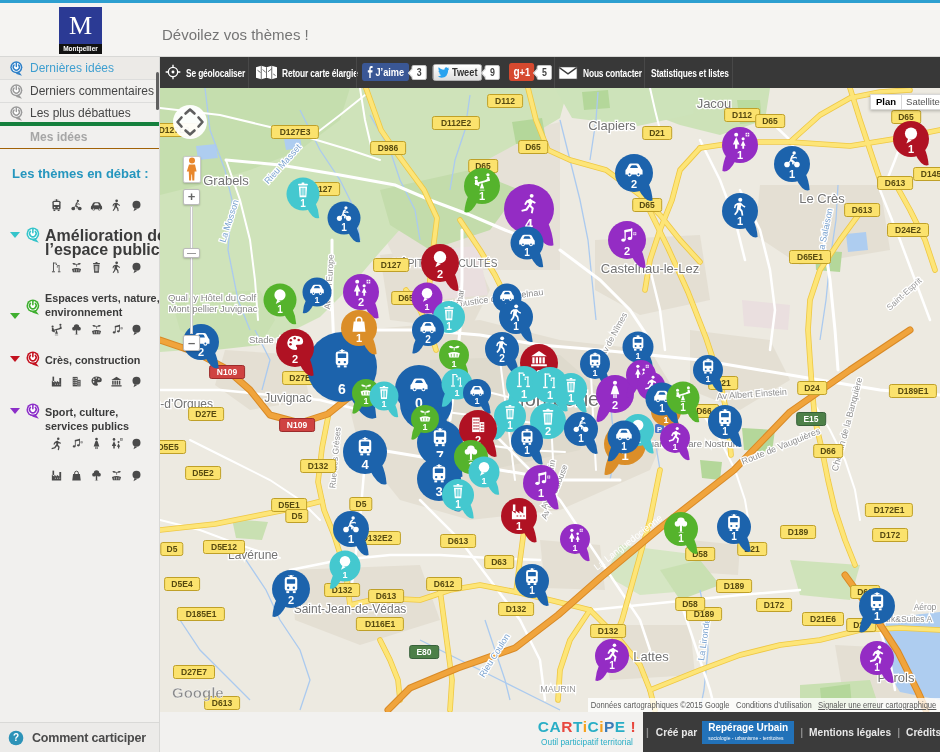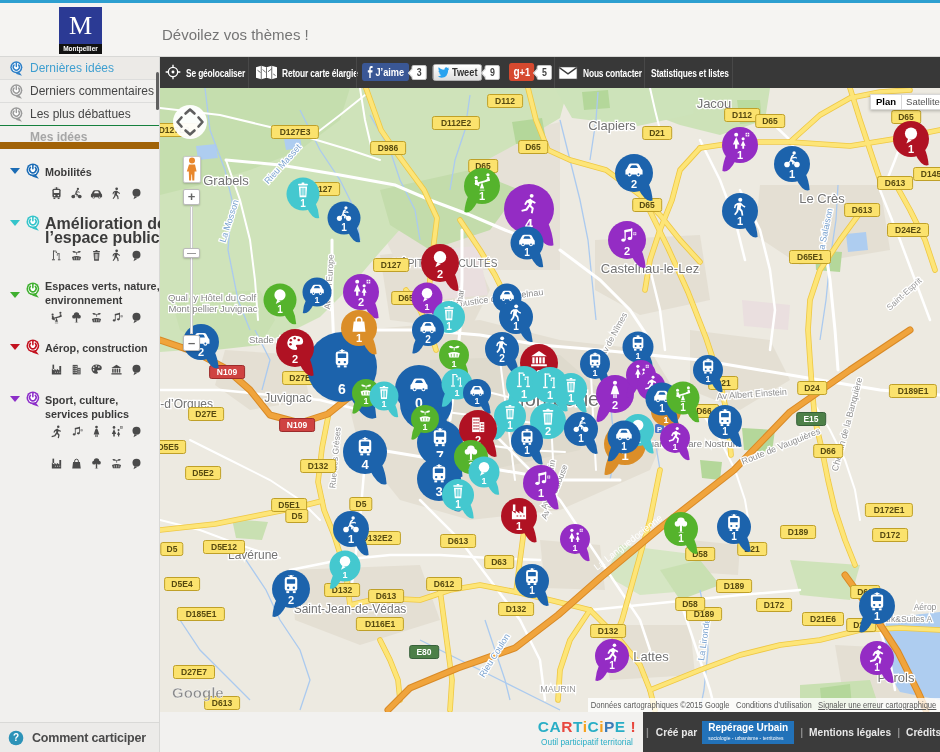--- a/index.html
+++ b/index.html
@@ -109,43 +109,33 @@
     <div style="border-bottom:1px solid #dddddc;height:23px;padding-left:8px;display:flex;align-items:center;gap:6px;white-space:nowrap;overflow:hidden;">
       <svg width="16" height="16" viewBox="0 0 24 24">
         <circle cx="12.5" cy="11" r="9" fill="#9a9a9a"></circle>
         <path d="M16.5 17.8 L21 23.5 L11.5 20.6 Z" fill="#9a9a9a"></path>
         <circle cx="12.5" cy="11" r="6.8" fill="#ffffff"></circle>
         <path d="M12.5 4.6 v5" stroke="#9a9a9a" stroke-width="2.2" stroke-linecap="round"></path>
         <path d="M9.1 7.5 a4.6 4.6 0 1 0 6.8 0" stroke="#9a9a9a" stroke-width="2.2" fill="none" stroke-linecap="round"></path>
       </svg>
       <span style="color:#454545;font-size:12px;">Derniers commentaires</span>
     </div>
-    <div style="border-bottom:1px solid #15803d;height:23px;padding-left:8px;display:flex;align-items:center;gap:6px;white-space:nowrap;overflow:hidden;">
+    <div style="border-bottom:4px solid #15803d;height:23px;padding-left:8px;display:flex;align-items:center;gap:6px;white-space:nowrap;overflow:hidden;">
       <svg width="16" height="16" viewBox="0 0 24 24">
         <circle cx="12.5" cy="11" r="9" fill="#9a9a9a"></circle>
         <path d="M16.5 17.8 L21 23.5 L11.5 20.6 Z" fill="#9a9a9a"></path>
         <circle cx="12.5" cy="11" r="6.8" fill="#ffffff"></circle>
         <path d="M12.5 4.6 v5" stroke="#9a9a9a" stroke-width="2.2" stroke-linecap="round"></path>
         <path d="M9.1 7.5 a4.6 4.6 0 1 0 6.8 0" stroke="#9a9a9a" stroke-width="2.2" fill="none" stroke-linecap="round"></path>
       </svg>
       <span style="color:#454545;font-size:12px;">Les plus débattues</span>
     </div>
-    <div style="border-bottom:7px solid #a16207;height:23px;line-height:23px;padding-left:30px;color:#a6a6a6;font-weight:bold;font-size:12px;">Mes idées</div>
+    <div style="border-bottom:1px solid #a16207;height:23px;line-height:23px;padding-left:30px;color:#a6a6a6;font-weight:bold;font-size:12px;">Mes idées</div>
+    <div style="padding:17px 0 0 12px;color:#2596be;font-weight:bold;font-size:13px;white-space:nowrap;">Les thèmes en débat :</div>
     <div style="padding:14px 0 0 10px;">
-      <div style="display:flex;align-items:flex-start;gap:4px;white-space:nowrap;">
-        <span style="display:inline-block;width:0;height:0;margin-top:5px;border-left:5px solid transparent;border-right:5px solid transparent;border-top:6px solid #1b6cb5;"></span>
-        <span style="margin-top:-1px"><svg width="17" height="17" viewBox="0 0 24 24">
-            <circle cx="12.5" cy="11" r="9" fill="#1b6cb5"></circle>
-            <path d="M16.5 17.8 L21 23.5 L11.5 20.6 Z" fill="#1b6cb5"></path>
-            <circle cx="12.5" cy="11" r="6.8" fill="#ffffff"></circle>
-            <path d="M12.5 4.6 v5" stroke="#1b6cb5" stroke-width="2.2" stroke-linecap="round"></path>
-            <path d="M9.1 7.5 a4.6 4.6 0 1 0 6.8 0" stroke="#1b6cb5" stroke-width="2.2" fill="none" stroke-linecap="round"></path>
-          </svg></span>
-        <span style="color:#3b3b3b;font-weight:bold;font-size:10.8px;line-height:14px;padding-top:2px;">Mobilités</span>
-      </div>
       <div style="margin:4px 0 0 40px;">
         <svg width="100" height="14" viewBox="0 0 100 14" style="display:block">
           <g transform="translate(0 0) scale(0.542)">
             <rect x="11" y="0.5" width="2" height="3.5" fill="#4a4a4a"></rect>
             <path d="M8 1.2 L16 1.2 L12.4 3.4 Z" fill="#4a4a4a"></path>
             <rect x="4.5" y="3" width="15" height="16.5" rx="2.8" fill="#4a4a4a"></rect>
             <rect x="7" y="5.6" width="10" height="5.4" rx="0.8" fill="#f1f0ee"></rect>
             <circle cx="8.6" cy="15.8" r="1.4" fill="#f1f0ee"></circle>
             <circle cx="15.4" cy="15.8" r="1.4" fill="#f1f0ee"></circle>
             <rect x="6.4" y="19.8" width="3.4" height="2.4" fill="#4a4a4a"></rect>
@@ -220,21 +210,21 @@
             <path fill="#4a4a4a" d="M11 7 q1.6-.6 2.8 .5 l2.2 2.4 2.6 1.4 -.8 1.6 -3-1.6 -1.2-1.2 -.8 3.6 2.4 3 .8 5.6 -2 .3 -.8-4.8 -2.6-2.6 -1 3 -3.2 4 -1.6-1.2 2.8-3.8 .8-4.6 .4-3 -1.6 1 -.8 3 -1.8-.4 1-3.8 3-2.2 Z"></path>
           </g>
           <g transform="translate(80.0 0) scale(0.542)">
             <circle cx="12" cy="10.4" r="7.4" fill="#4a4a4a"></circle>
             <path fill="#4a4a4a" d="M8.6 16.4 l-2.2 6 6.4-3.6 Z"></path>
           </g>
         </svg>
       </div>
     </div>
     <div style="padding:14px 0 0 10px;">
-      <div style="display:flex;align-items:center;gap:4px;white-space:nowrap;">
+      <div style="display:flex;align-items:flex-end;gap:4px;white-space:nowrap;">
         <span style="display:inline-block;width:0;height:0;margin-top:5px;border-left:5px solid transparent;border-right:5px solid transparent;border-top:6px solid #3faf2f;"></span>
         <span style="margin-top:-1px"><svg width="17" height="17" viewBox="0 0 24 24">
             <circle cx="12.5" cy="11" r="9" fill="#3faf2f"></circle>
             <path d="M16.5 17.8 L21 23.5 L11.5 20.6 Z" fill="#3faf2f"></path>
             <circle cx="12.5" cy="11" r="6.8" fill="#ffffff"></circle>
             <path d="M12.5 4.6 v5" stroke="#3faf2f" stroke-width="2.2" stroke-linecap="round"></path>
             <path d="M9.1 7.5 a4.6 4.6 0 1 0 6.8 0" stroke="#3faf2f" stroke-width="2.2" fill="none" stroke-linecap="round"></path>
           </svg></span>
         <span style="color:#3b3b3b;font-weight:bold;font-size:10.8px;line-height:14px;padding-top:2px;">Espaces verts, nature,<br>environnement</span>
       </div>
@@ -281,21 +271,21 @@
     <div style="padding:14px 0 0 10px;">
       <div style="display:flex;align-items:flex-start;gap:4px;white-space:nowrap;">
         <span style="display:inline-block;width:0;height:0;margin-top:5px;border-left:5px solid transparent;border-right:5px solid transparent;border-top:6px solid #c3121f;"></span>
         <span style="margin-top:-1px"><svg width="17" height="17" viewBox="0 0 24 24">
             <circle cx="12.5" cy="11" r="9" fill="#c3121f"></circle>
             <path d="M16.5 17.8 L21 23.5 L11.5 20.6 Z" fill="#c3121f"></path>
             <circle cx="12.5" cy="11" r="6.8" fill="#ffffff"></circle>
             <path d="M12.5 4.6 v5" stroke="#c3121f" stroke-width="2.2" stroke-linecap="round"></path>
             <path d="M9.1 7.5 a4.6 4.6 0 1 0 6.8 0" stroke="#c3121f" stroke-width="2.2" fill="none" stroke-linecap="round"></path>
           </svg></span>
-        <span style="color:#3b3b3b;font-weight:bold;font-size:10.8px;line-height:14px;padding-top:2px;">Aérop, construction</span>
+        <span style="color:#3b3b3b;font-weight:bold;font-size:10.8px;line-height:14px;padding-top:2px;">Crès, construction</span>
       </div>
       <div style="margin:4px 0 0 40px;">
         <svg width="100" height="14" viewBox="0 0 100 14" style="display:block">
           <g transform="translate(0 0) scale(0.542)">
             <rect x="4.6" y="3" width="3" height="8" fill="#4a4a4a"></rect>
             <path fill="#4a4a4a" d="M3.4 21 V10.6 l4.6 3.2 V10.6 l4.6 3.2 V10.6 l4.6 3.2 V5.4 h3.4 V21 Z"></path>
             <path d="M9 17 h2 M13 17 h2 M17 17 h2" stroke="#f1f0ee" stroke-width="1.3"></path>
           </g>
           <g transform="translate(20.0 0) scale(0.542)">
             <rect x="5" y="3.5" width="9" height="17.5" fill="#4a4a4a"></rect>

